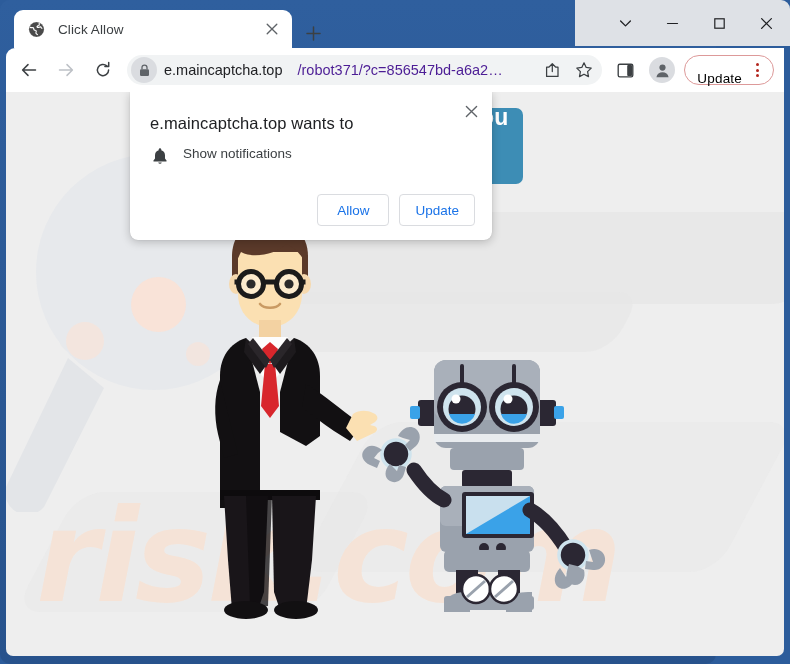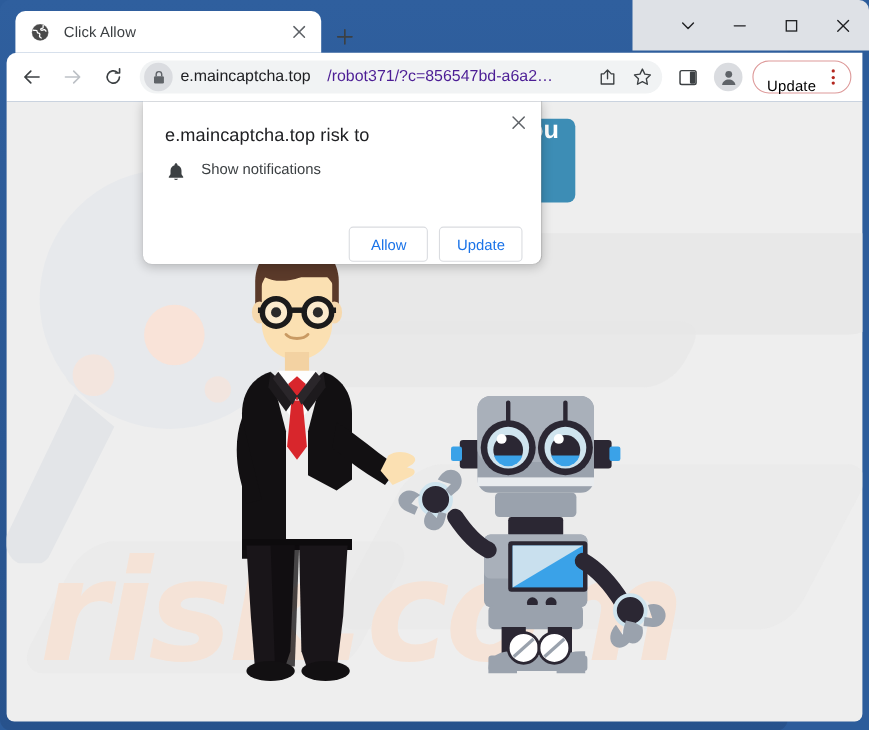--- a/index.html
+++ b/index.html
@@ -190,21 +190,21 @@
     position: absolute; left: 20px; top: 22px;
     font-size: 16.5px; color: #202124; letter-spacing: .1px;
   }
   #notif-perm-row {
     position: absolute; left: 20px; top: 54px;
     display: flex; 
   }
   #bell-icon { width: 20px; height: 20px; flex: 0 0 20px; margin-right: 13px; }
   #notif-perm-label { font-size: 13.5px; color: #3c4043; }
   #notif-actions {
-    position: absolute; right: 17px; bottom: 2px;
+    position: absolute; right: 17px; bottom: 14px;
     display: flex; gap: 10px;
   }
   .dlg-btn {
     min-width: 72px; height: 32px; padding: 0 15px;
     background: #ffffff; border: 1px solid #dadce0; border-radius: 4px;
     color: #1a73e8; font-size: 13.5px;
     font-family: "Liberation Sans", sans-serif;
     display: flex; align-items: center; justify-content: center;
   }
 </style>
@@ -468,21 +468,21 @@
     </svg>
 
     <div id="notif-dialog" style="left:124px; top:0;">
 
       <div id="notif-close">
         <svg width="13" height="13" viewBox="0 0 13 13">
           <path d="M1.4 1.4 11.6 11.6M11.6 1.4 1.4 11.6" stroke="#5f6368" stroke-width="1.35" stroke-linecap="round"></path>
         </svg>
       </div>
 
-      <div id="notif-title">e.maincaptcha.top risk to</div>
+      <div id="notif-title">e.maincaptcha.top wants to</div>
 
       <div id="notif-perm-row">
         <span id="bell-icon">
           <svg width="20" height="20" viewBox="0 0 20 20">
             <path d="M10 2.3c-.7 0-1.3.6-1.3 1.3v.6C6.4 4.8 5 6.8 5 9.2v3.3l-1.5 2.1c-.3.4 0 1 .5 1h12c.5 0 .8-.6.5-1L15 12.5V9.2c0-2.4-1.4-4.4-3.7-5v-.6c0-.7-.6-1.3-1.3-1.3z" fill="#3c4043"></path>
             <path d="M8.2 16.4a1.9 1.9 0 0 0 3.6 0z" fill="#3c4043"></path>
           </svg>
         </span>
         <span id="notif-perm-label">Show notifications</span>
       </div>

